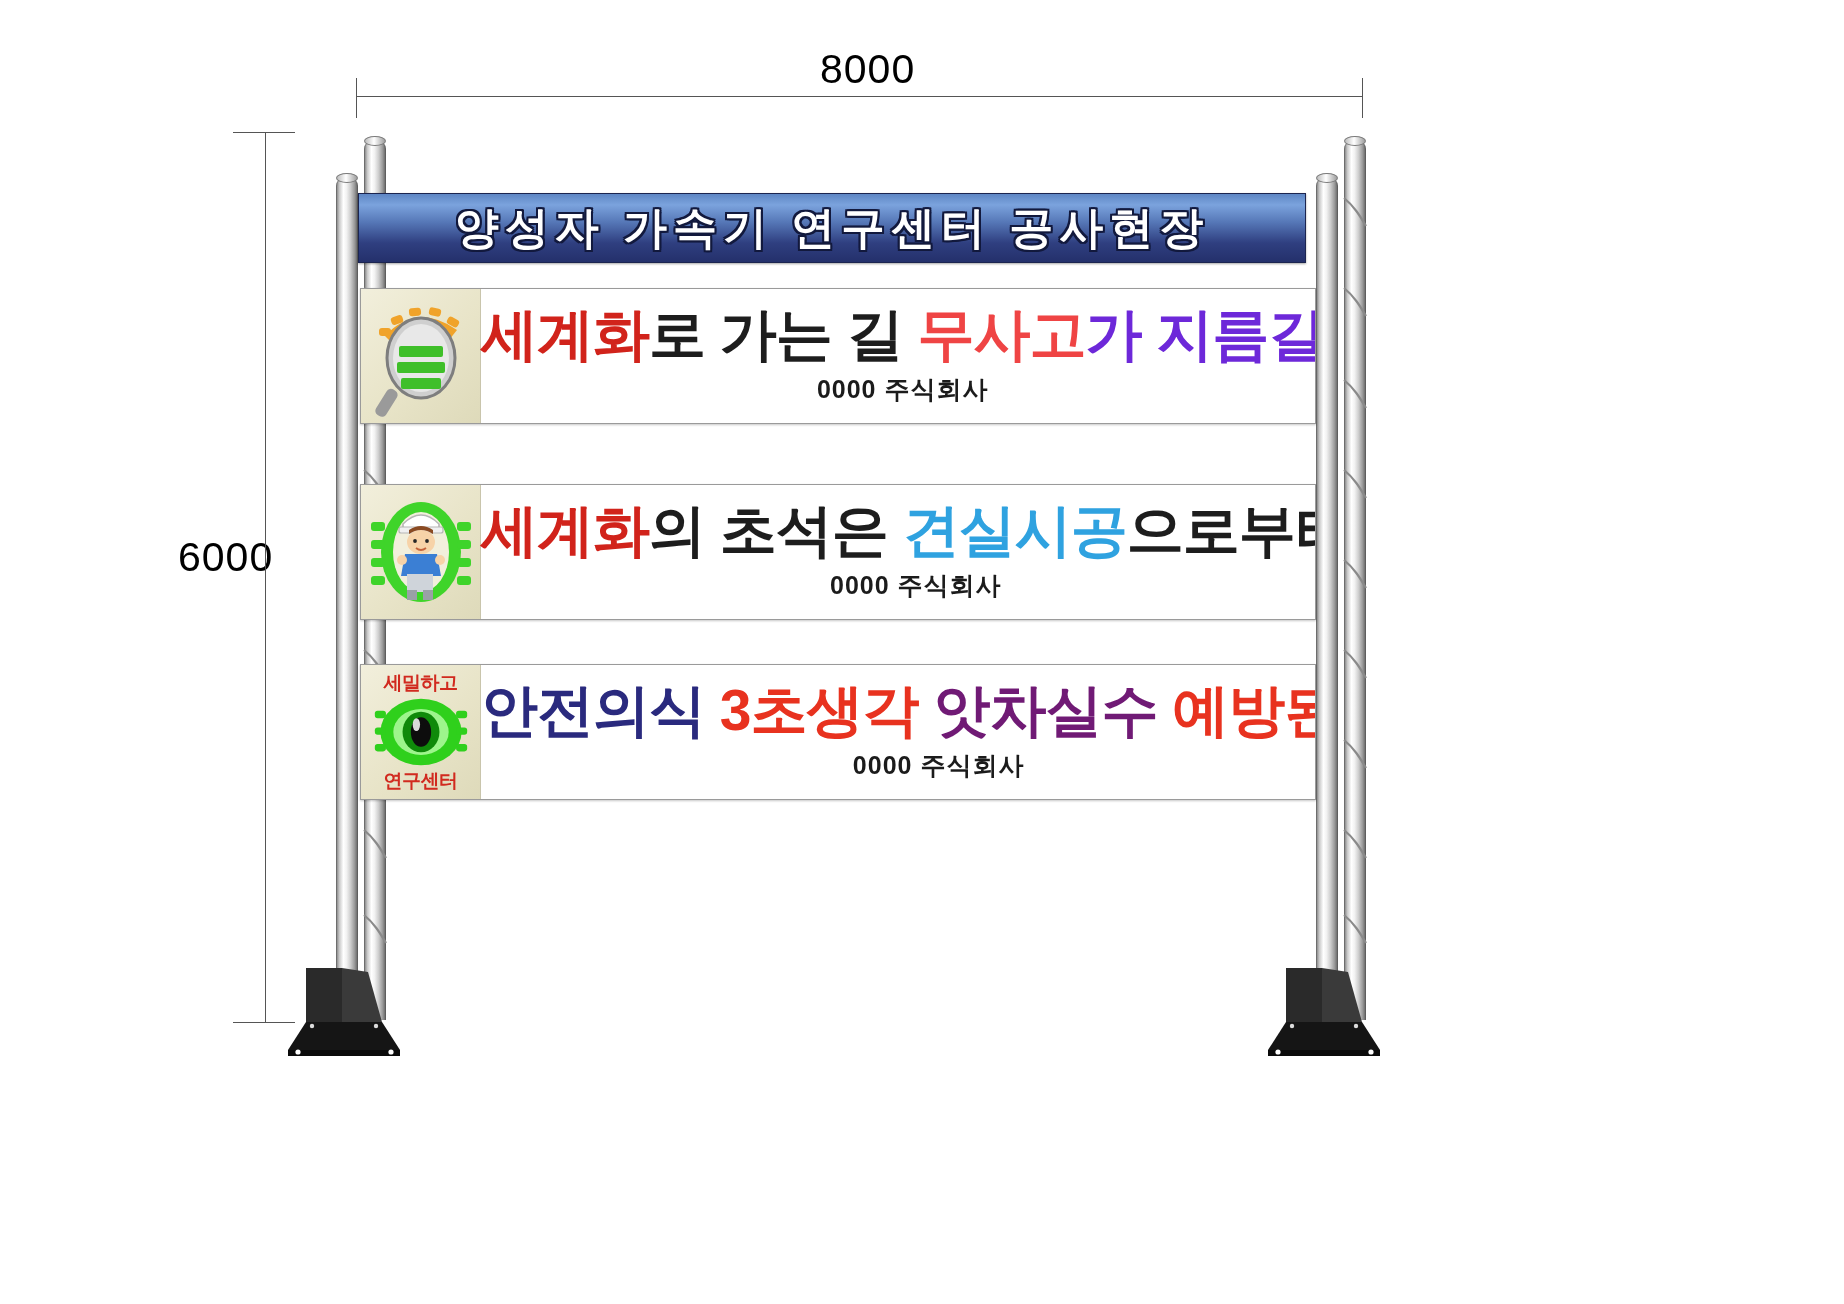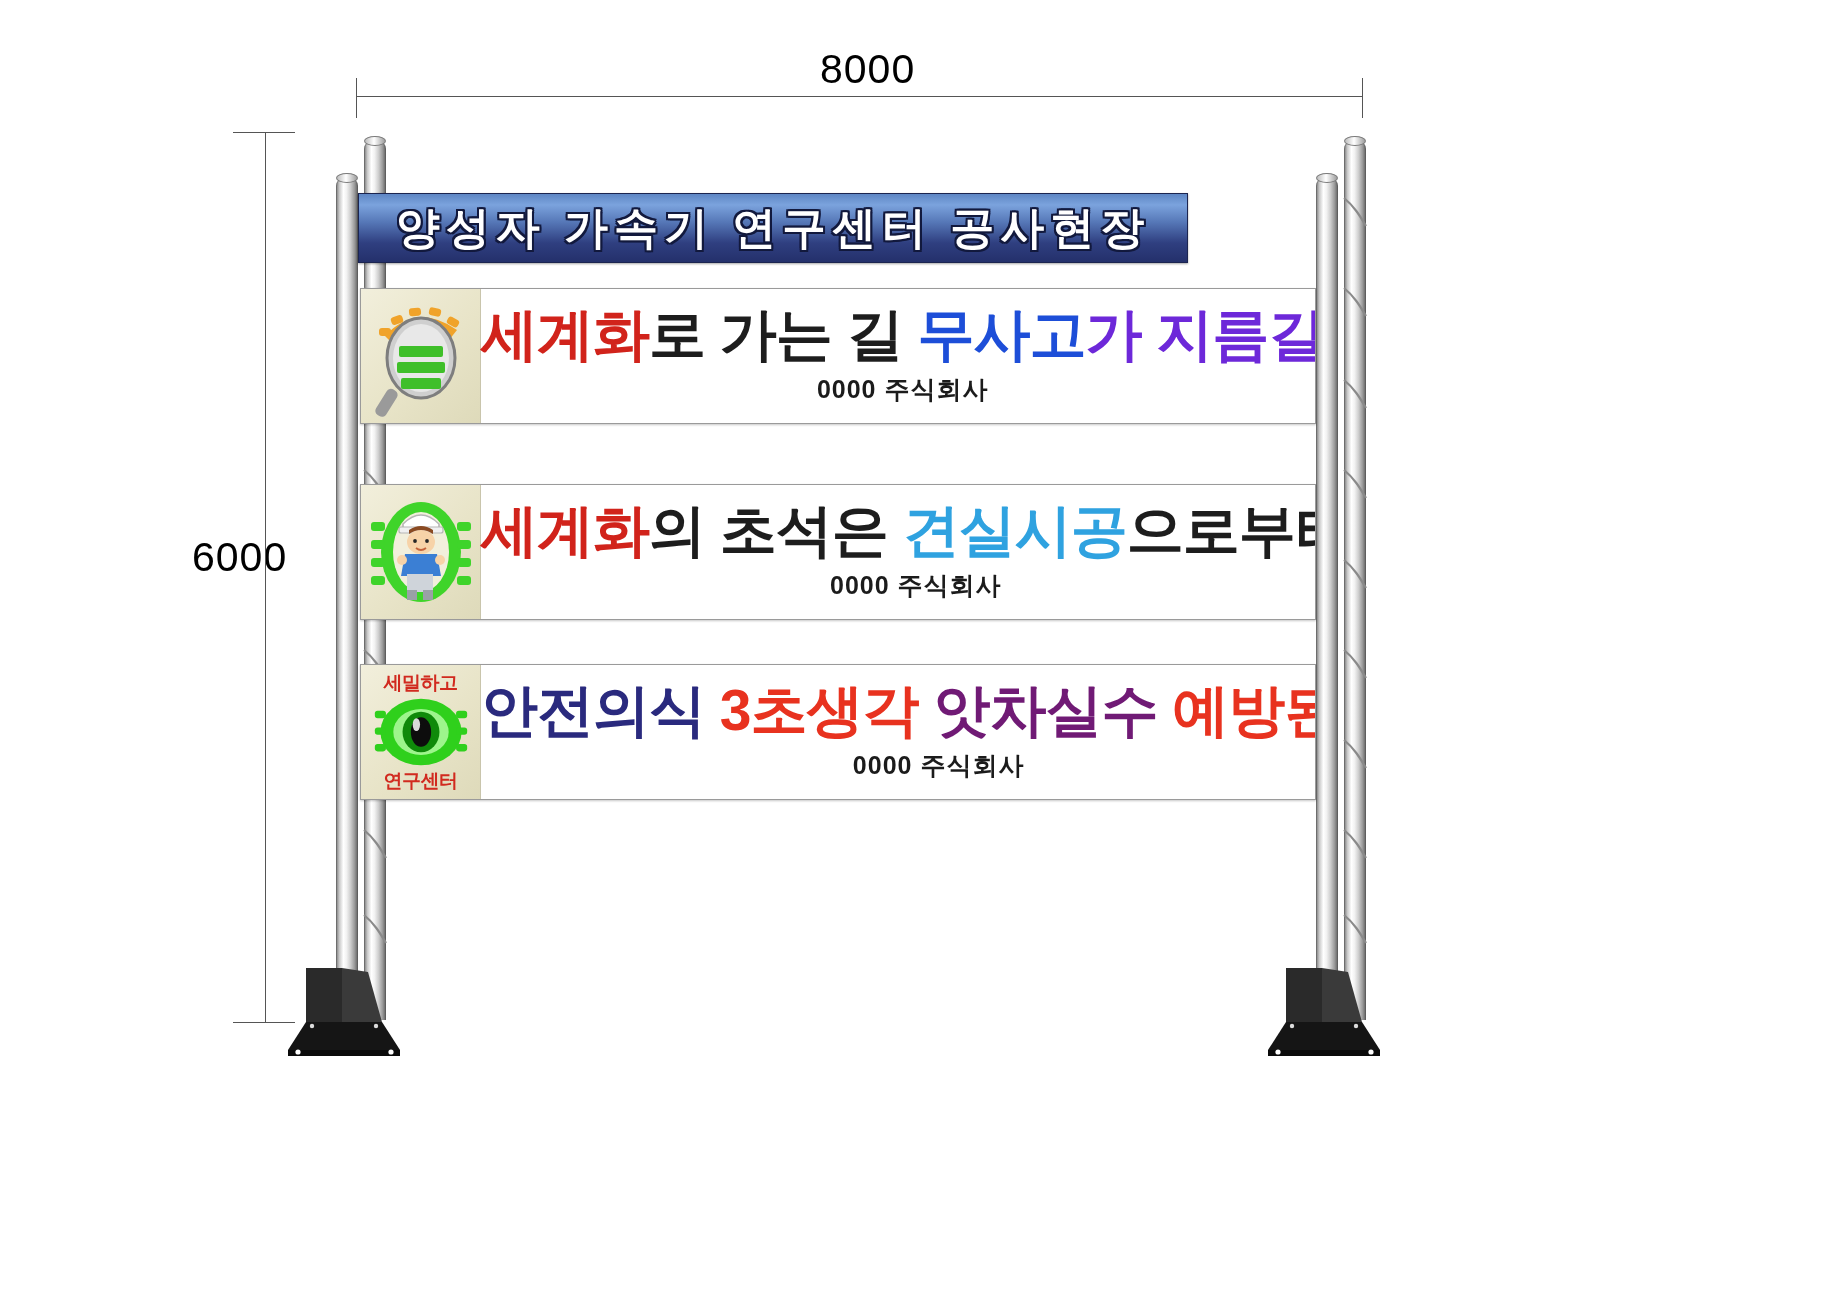--- a/index.html
+++ b/index.html
@@ -127,21 +127,21 @@
 </head>
 <body>
 
 <div id="stage">
 
   <div class="dim-label" style="left:820px; top:46px;">8000</div>
   <div class="dim-line-h" style="left:356px; top:96px; width:1006px;"></div>
   <div class="tick-v" style="left:356px; top:78px; height:40px;"></div>
   <div class="tick-v" style="left:1362px; top:78px; height:40px;"></div>
 
-  <div class="dim-label" style="left:192px; top:534px;">6000</div>
+  <div class="dim-label" style="left:178px; top:534px;">6000</div>
   <div class="dim-line-v" style="left:265px; top:132px; height:890px;"></div>
   <div class="tick-h" style="left:233px; top:132px; width:62px;"></div>
   <div class="tick-h" style="left:233px; top:1022px; width:62px;"></div>
 
   <div class="post" style="left:364px; top:140px; width:22px; height:880px;"></div>
   <div class="post-cap" style="left:364px; top:136px; width:22px; height:10px;"></div>
 
   <div class="post" style="left:336px; top:177px; width:22px; height:843px;"></div>
   <div class="post-cap" style="left:336px; top:173px; width:22px; height:10px;"></div>
 
@@ -193,21 +193,21 @@
     <polygon points="18,8 54,8 54,62 18,62" fill="#2a2a2a"></polygon>
     <polygon points="18,62 0,90 112,90 94,62" fill="#151515"></polygon>
     <polygon points="0,90 112,90 112,96 0,96" fill="#0b0b0b"></polygon>
     <polygon points="54,8 80,12 94,62 54,62" fill="#3a3a3a"></polygon>
     <circle cx="10" cy="92" r="2.6" fill="#ffffff"></circle>
     <circle cx="103" cy="92" r="2.6" fill="#ffffff"></circle>
     <circle cx="24" cy="66" r="2.2" fill="#dcdcdc"></circle>
     <circle cx="88" cy="66" r="2.2" fill="#dcdcdc"></circle>
   </svg>
 
-  <div class="title-banner" style="left:358px; top:193px; width:830px; height:70px;">
+  <div class="title-banner" style="left:358px; top:193px; width:948px; height:70px;">
     <span class="title-text">양성자 가속기 연구센터 공사현장</span>
   </div>
 
   <div class="banner" style="left:360px; top:288px; width:956px; height:136px;">
 
     <div class="banner-art" style="width:120px;">
       <svg width="112" height="128" viewBox="0 0 112 128">
 
         <g fill="#f0a32a">
           <path d="M20 44 q32 -34 72 -6 l-8 10 q-30 -22 -56 4 z"></path>
@@ -226,21 +226,21 @@
           <rect x="32" y="70" width="48" height="11" rx="2"></rect>
           <rect x="36" y="86" width="40" height="11" rx="2"></rect>
         </g>
 
         <rect x="16" y="96" width="12" height="30" rx="5" fill="#9a9a9a" transform="rotate(32 22 110)"></rect>
       </svg>
     </div>
 
     <div class="banner-body">
       <div class="slogan" style="font-size:57px;">
-        <span style="color:#d1231b">세계화</span><span style="color:#1d1d1d">로 가는 길 </span><span style="color:#1d4ed8">무사고</span><span style="color:#6d28d9">가 지름길</span>
+        <span style="color:#d1231b">세계화</span><span style="color:#1d1d1d">로 가는 길 </span><span style="color:#ef4444">무사고</span><span style="color:#6d28d9">가 지름길</span>
       </div>
       <div class="company">0000 주식회사</div>
     </div>
 
   </div>
 
   <div class="banner" style="left:360px; top:484px; width:956px; height:136px;">
 
     <div class="banner-art" style="width:120px;">
       <svg width="112" height="128" viewBox="0 0 112 128">

